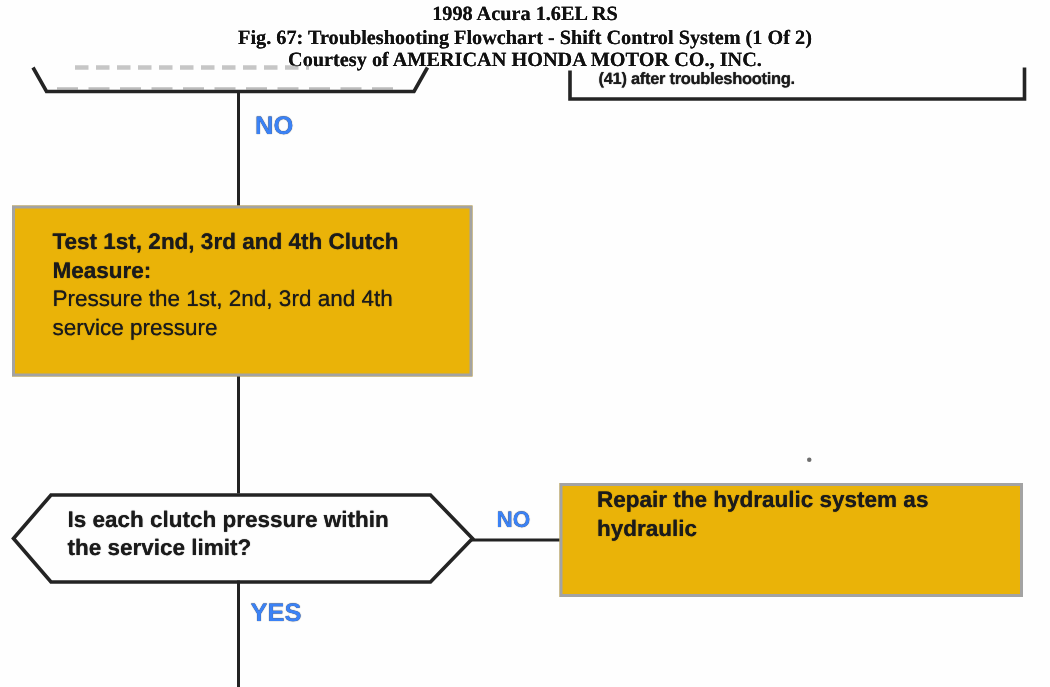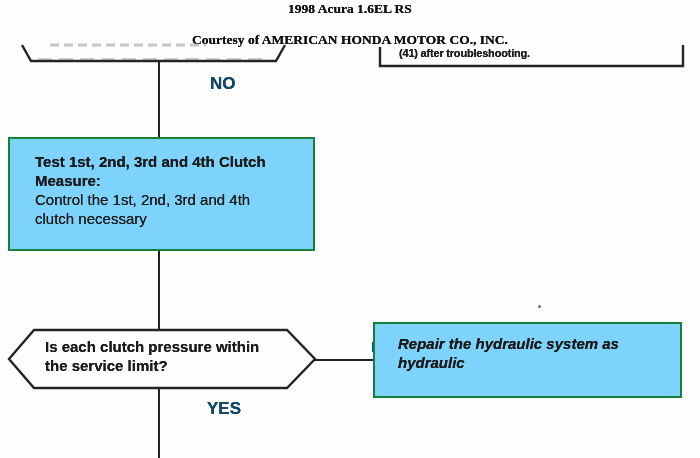--- a/index.html
+++ b/index.html
@@ -39,91 +39,91 @@
     font-size: 15px;
     line-height: 19px;
     color: #1b1b1b;
     text-shadow: 0 0 0.55px #1b1b1b;
     white-space: nowrap;
   }
   .bold { font-weight: bold; }
   .label {
     position: absolute;
     font-weight: bold;
-    color: #0c4a6e;
+    color: #3b82f6;
     text-shadow: 0 0 0.6px #1b1b1b;
     white-space: nowrap;
-    margin-left: 40px;
   }
   .connector {
     position: absolute;
     background: #222;
   }
   .box {
     position: absolute;
-    border: 2px solid #15803d;
-    background: #7dd3fc;
+    border: 2px solid #a3a3a3;
+    background: #eab308;
     box-sizing: border-box;
   }
   svg.shape { position: absolute; overflow: visible; }
 
   .artifact-dot {
     position: absolute;
     width: 3px;
     height: 3px;
     border-radius: 50%;
     background: #6e6e6e;
   }
 </style>
 </head>
 <body>
 
 <div class="page">
 
   <div class="hdr hdr1">1998 Acura 1.6EL RS</div>
+  <div class="hdr hdr2">Fig. 67: Troubleshooting Flowchart - Shift Control System (1 Of 2)</div>
   <div class="hdr hdr3">Courtesy of AMERICAN HONDA MOTOR CO., INC.</div>
 
   <svg class="shape" style="left:18px; top:40px;" width="272" height="24" viewBox="0 0 272 24">
     <polyline points="4,5 13,21 258,21 267,5" fill="none" stroke="#242424" stroke-width="2.4"></polyline>
     <line x1="32" y1="5" x2="188" y2="5" stroke="#9a9a9a" stroke-width="3" stroke-dasharray="9 5" opacity="0.55"></line>
     <line x1="20" y1="19" x2="250" y2="19" stroke="#7c7c7c" stroke-width="1.6" stroke-dasharray="14 7" opacity="0.5"></line>
   </svg>
 
   <svg class="shape" style="left:377px; top:42px;" width="310" height="26" viewBox="0 0 310 26">
     <polyline points="3,5 3,24 306,24 306,3" fill="none" stroke="#242424" stroke-width="2.4"></polyline>
   </svg>
   <div class="fc-text bold" style="left:399px; top:44px; font-size:11px; letter-spacing:-0.2px;">(41) after troubleshooting.</div>
 
   <div class="connector" style="left:158px; top:61px; width:2px; height:77px;"></div>
   <div class="label" style="left:170px; top:74px; font-size:17px;">NO</div>
 
   <div class="box" style="left:8px; top:137px; width:307px; height:114px;">
     <div class="fc-text" style="left:25px; top:13px;">
       <div class="bold">Test 1st, 2nd, 3rd and 4th Clutch</div>
       <div class="bold">Measure:</div>
-      <div>Control the 1st, 2nd, 3rd and 4th</div>
-      <div>clutch necessary</div>
+      <div>Pressure the 1st, 2nd, 3rd and 4th</div>
+      <div>service pressure</div>
     </div>
   </div>
 
   <div class="connector" style="left:158px; top:251px; width:2px; height:78px;"></div>
 
   <svg class="shape" style="left:6px; top:327px;" width="312" height="64" viewBox="0 0 312 64">
     <polygon points="3,32 28,3 281,3 309,32 281,61 28,61" fill="#fefefe" stroke="#242424" stroke-width="2.4"></polygon>
   </svg>
   <div class="fc-text bold" style="left:45px; top:337px;">
     <div>Is each clutch pressure within</div>
     <div>the service limit?</div>
   </div>
 
   <div class="label" style="left:331px; top:338px; font-size:15px;">NO</div>
   <div class="connector" style="left:314px; top:359px; width:60px; height:2px;"></div>
 
   <div class="box" style="left:373px; top:322px; width:309px; height:76px;">
-    <div class="fc-text bold" style="left:23px; top:10px;font-style:italic;">
+    <div class="fc-text bold" style="left:23px; top:0;">
       <div>Repair the hydraulic system as</div>
       <div>hydraulic</div>
     </div>
   </div>
 
   <div class="connector" style="left:158px; top:387px; width:2px; height:71px;"></div>
   <div class="label" style="left:167px; top:399px; font-size:17px;text-align:center;">YES</div>
 
   <div class="artifact-dot" style="left:538px; top:305px;"></div>
 

